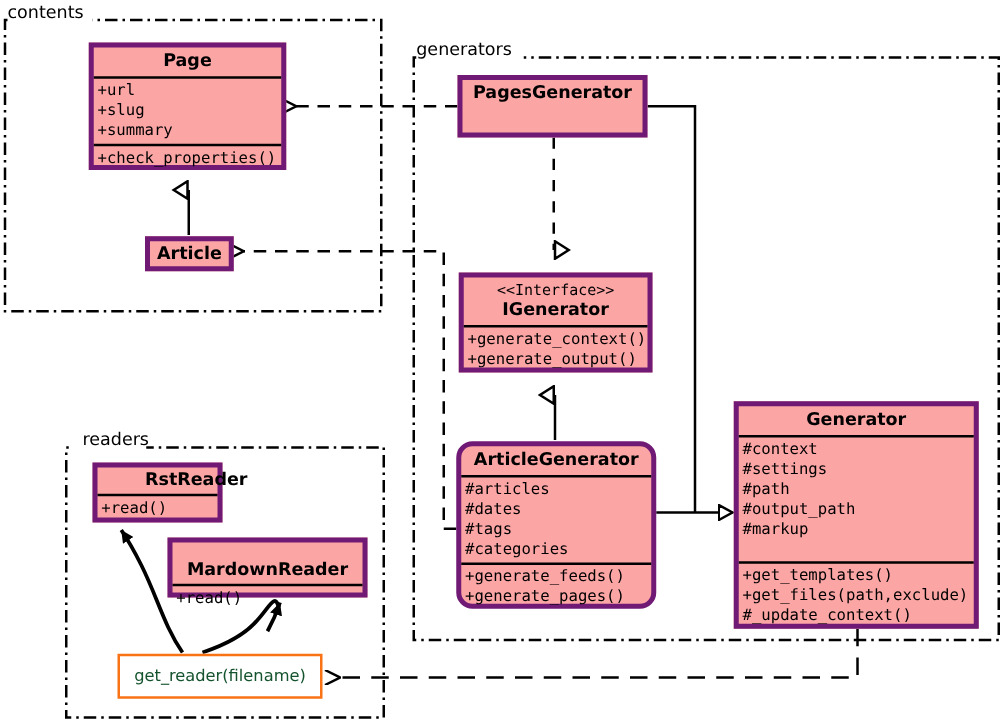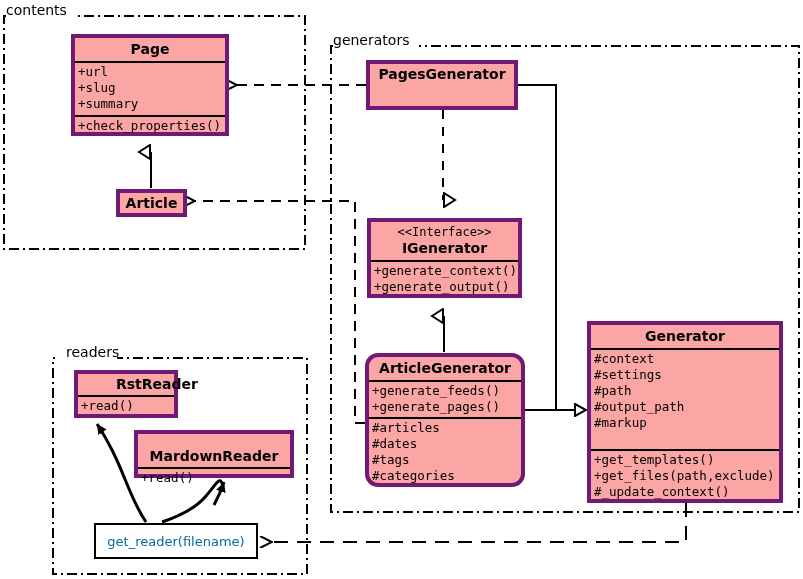--- a/index.html
+++ b/index.html
@@ -59,28 +59,28 @@
   .umlbox .member {
     font-family: "DejaVu Sans Mono", monospace;
     font-size: 12.5px;
     line-height: 16px;
     color: #000000;
     white-space: nowrap;
   }
   .plainbox {
     position: absolute;
     box-sizing: border-box;
-    border: 2px solid #000000;
+    border: 2px solid #f97316;
     background: #ffffff;
     display: flex;
     align-items: center;
     justify-content: center;
     font-family: "DejaVu Sans", sans-serif;
     font-size: 13px;
-    color: #0369a1;
+    color: #14532d;
   }
 </style>
 </head>
 <body>
 
 <svg id="canvas" viewBox="0 0 803 579" xmlns="http://www.w3.org/2000/svg">
   <defs>
     <marker id="hollowTri" markerWidth="14" markerHeight="14" refX="12" refY="7" orient="auto" markerUnits="userSpaceOnUse">
       <path d="M1,1 L12,7 L1,13 z" fill="#ffffff" stroke="#000000" stroke-width="2"></path>
     </marker>
@@ -154,29 +154,29 @@
     <span>IGenerator</span>
   </div>
   <div class="compartment">
     <div class="member">+generate_context()</div>
     <div class="member">+generate_output()</div>
   </div>
 </div>
 
 <div class="umlbox" style="left:365px; top:353px; width:160px; height:134px;border-radius:13px;">
   <div class="title">ArticleGenerator</div>
-  <div class="compartment">
-    <div class="member">+generate_feeds()</div>
-    <div class="member">+generate_pages()</div>
-  </div>
   <div class="compartment" style="height:70px;">
     <div class="member">#articles</div>
     <div class="member">#dates</div>
     <div class="member">#tags</div>
     <div class="member">#categories</div>
+  </div>
+  <div class="compartment">
+    <div class="member">+generate_feeds()</div>
+    <div class="member">+generate_pages()</div>
   </div>
 </div>
 
 <div class="umlbox" style="left:587px; top:321px; width:196px; height:182px;">
   <div class="title">Generator</div>
   <div class="compartment" style="height:101px;">
     <div class="member">#context</div>
     <div class="member">#settings</div>
     <div class="member">#path</div>
     <div class="member">#output_path</div>

